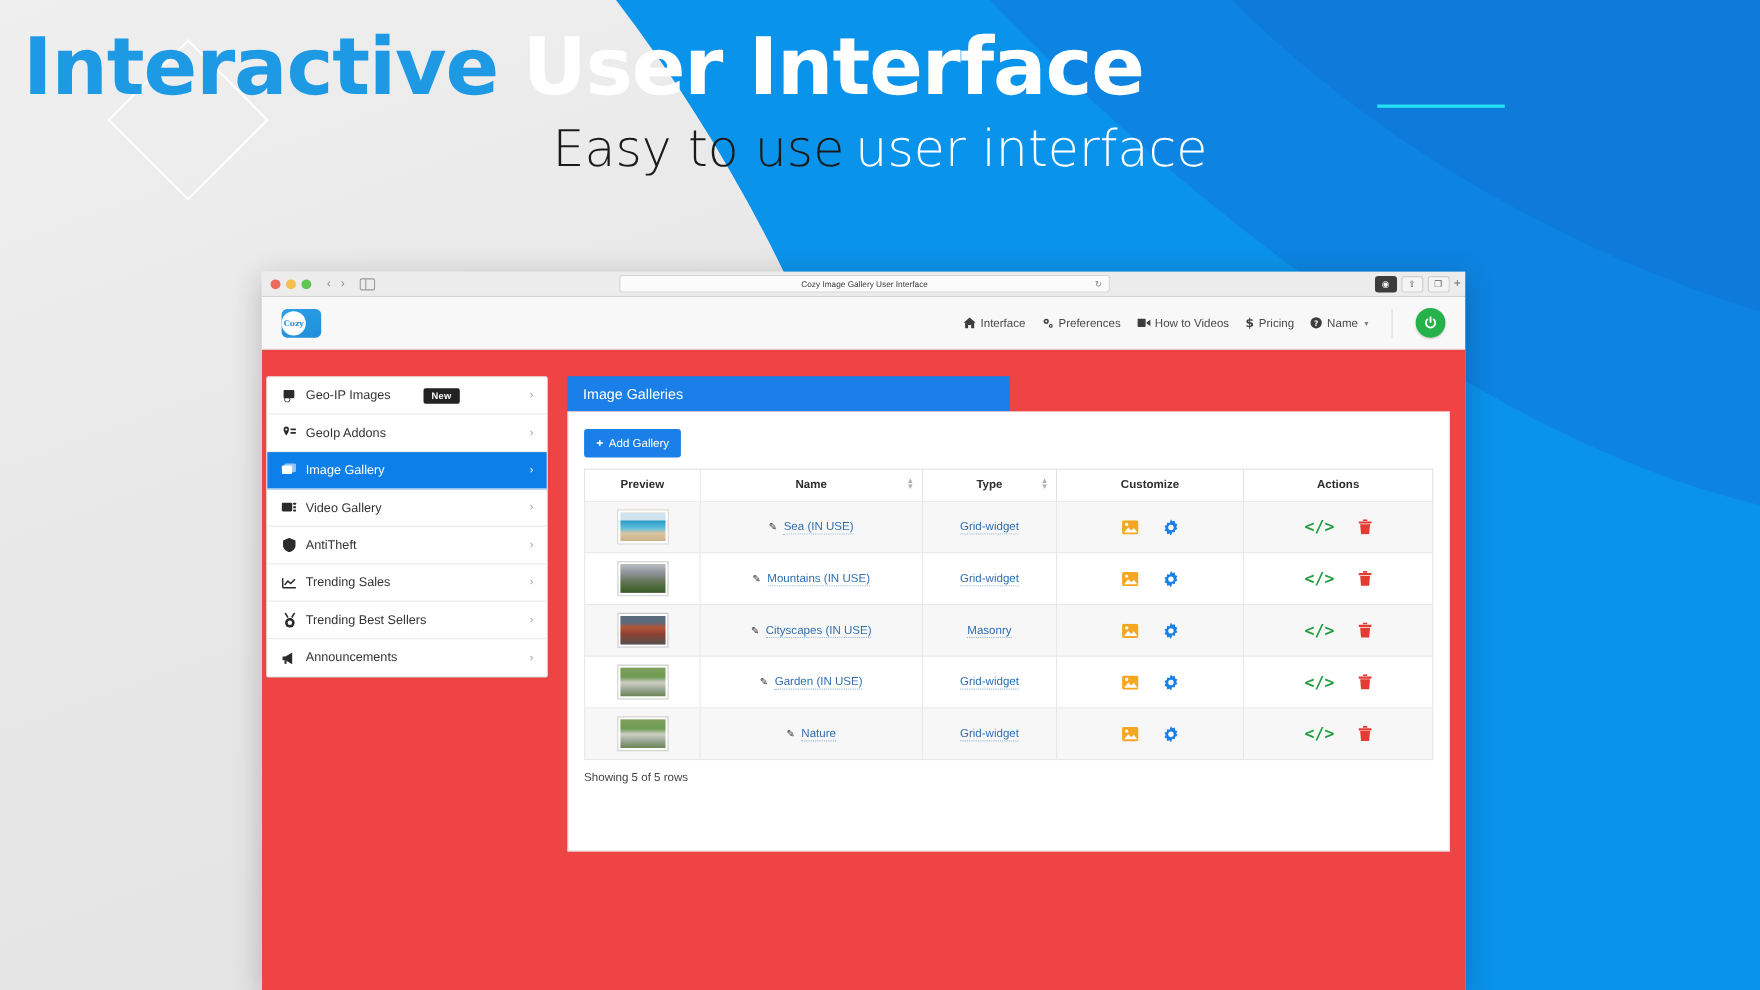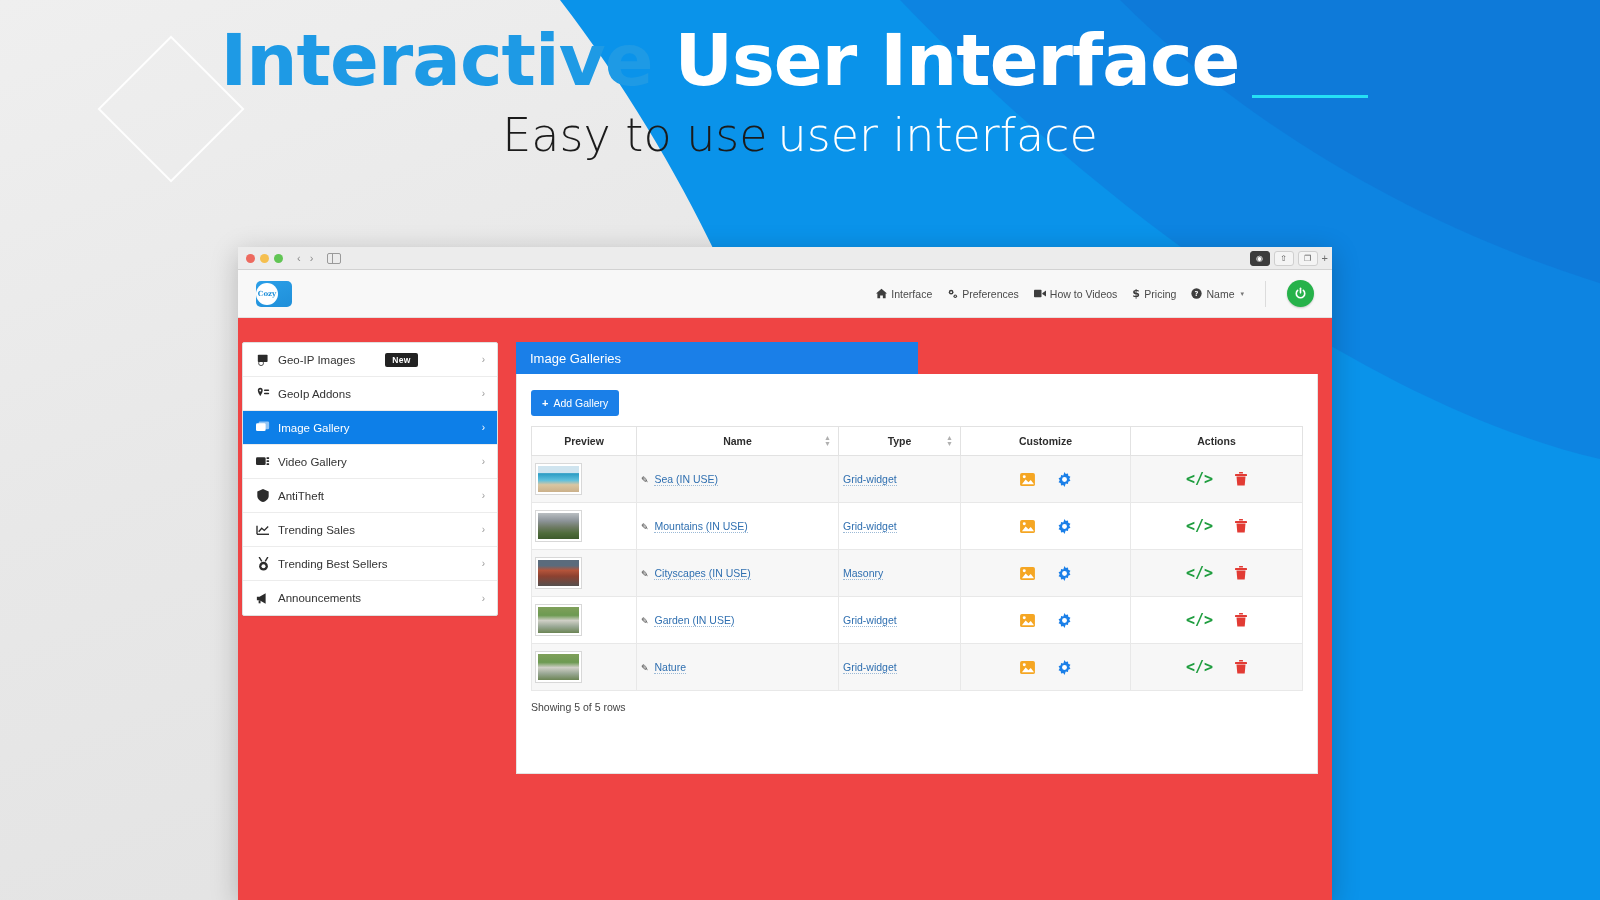--- a/index.html
+++ b/index.html
@@ -30,23 +30,24 @@
     width: 104px; height: 104px;
     border: 2.5px solid #ffffff;
     transform: rotate(45deg);
     opacity: .95;
   }
 
   
   .hero { position: absolute; left: 0; top: 0; width: 1600px; height: 230px; }
   .hero-line1 {
     position: absolute; top: 18px; left: 0; width: 1460px;
-    text-align: center; white-space: nowrap;
+    text-align: left; white-space: nowrap;
     font-size: 72px; font-weight: bold; letter-spacing: -1px;
     font-family: "DejaVu Sans", sans-serif;
+    padding-left: 21px;
   }
   .hero-line1 .w1 { color: #1e9ae5; }
   .hero-line1 .w2 { color: #ffffff; margin-left: 22px; }
   .hero-underline {
     position: absolute; top: 95px; left: 1252px; width: 116px; height: 3px;
     background: #25e0f5;
   }
   .hero-line2 {
     position: absolute; top: 108px; left: 0; width: 1600px;
     text-align: center; white-space: nowrap;
@@ -190,21 +191,21 @@
     background: #fff; border: 1px solid #e2e2e2;
     font-size: 10.5px; color: #2d2d2d; padding: 8px 4px; font-weight: bold;
     position: relative;
   }
   table.gal th .sort {
     position: absolute; right: 7px; top: 50%; transform: translateY(-50%);
     font-size: 7px; color: #b0b0b0; line-height: .9;
     display: flex; flex-direction: column;
   }
   table.gal td {
-    border: 1px solid #e8e8e8; text-align: left; padding: 7px 4px;
+    border: 1px solid #e8e8e8; text-align: center; padding: 7px 4px;
     font-size: 10.5px; height: 47px;
   }
   table.gal tr.odd td { background: #f7f7f7; }
   table.gal tr.even td { background: #fff; }
   .col-prev { width: 105px; }
   .col-name { width: 202px; }
   .col-type { width: 122px; }
   .col-cust { width: 170px; }
   .col-act  { width: 172px; }
 
@@ -271,20 +272,24 @@
     <div class="traffic">
       <div class="dot r"></div>
       <div class="dot y"></div>
       <div class="dot g"></div>
     </div>
     <div class="navbtns">
       <span>‹</span>
       <span>›</span>
     </div>
     <div class="sidebtn"></div>
+    <div class="urlbar">
+      <span>Cozy Image Gallery User Interface</span>
+      <span class="reload">↻</span>
+    </div>
     <div class="tb-right">
       <div class="tb-btn dark">◉</div>
       <div class="tb-btn">⇧</div>
       <div class="tb-btn">❐</div>
       <span class="tb-plus">+</span>
     </div>
   </div>
 
   <div class="app-header">
     <div class="logo">

